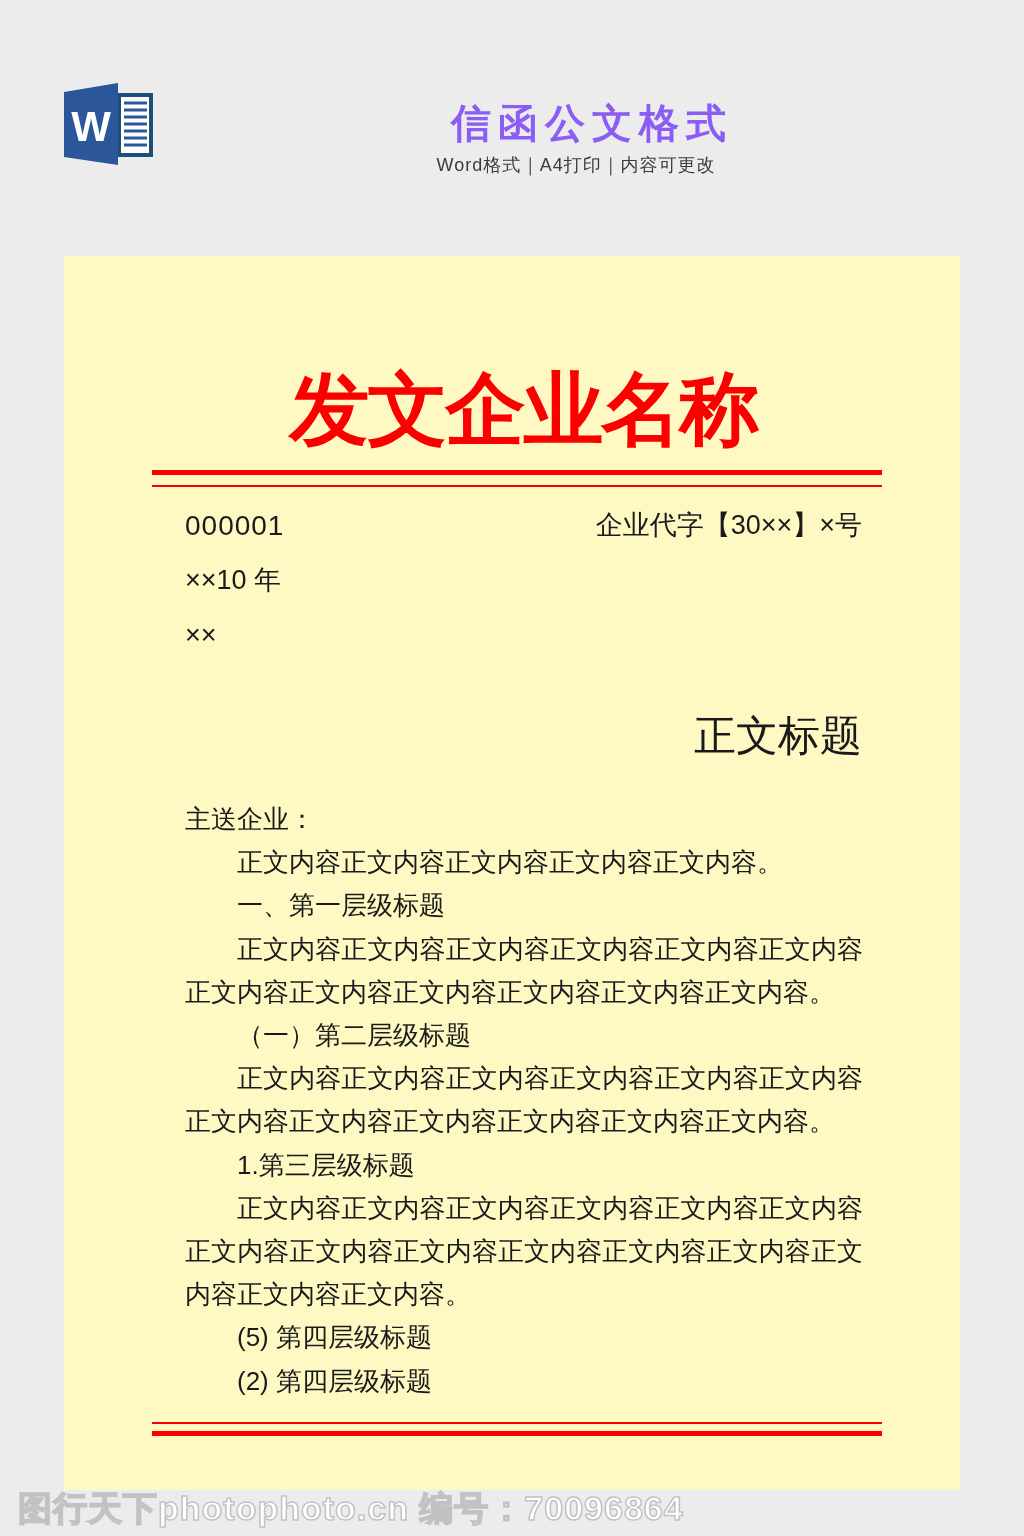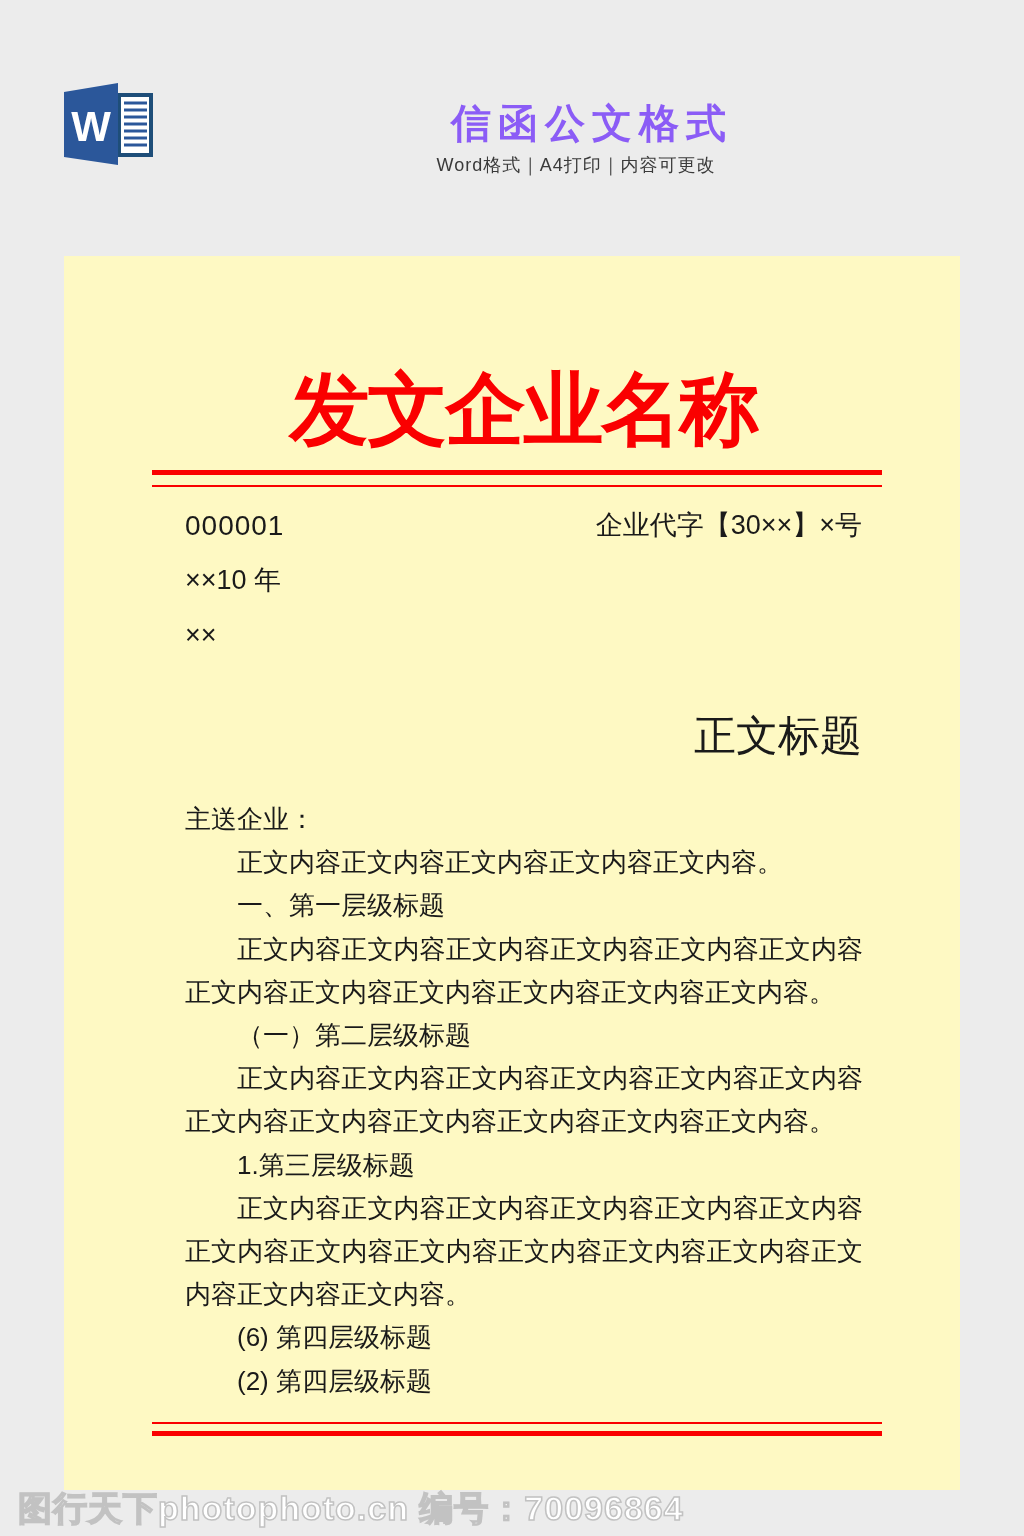--- a/index.html
+++ b/index.html
@@ -115,21 +115,21 @@
 
   <div class="bodytext">
     <p>主送企业：</p>
     <p class="indent">正文内容正文内容正文内容正文内容正文内容。</p>
     <p class="indent">一、第一层级标题</p>
     <p class="indent">正文内容正文内容正文内容正文内容正文内容正文内容正文内容正文内容正文内容正文内容正文内容正文内容。</p>
     <p class="indent">（一）第二层级标题</p>
     <p class="indent">正文内容正文内容正文内容正文内容正文内容正文内容正文内容正文内容正文内容正文内容正文内容正文内容。</p>
     <p class="indent">1.第三层级标题</p>
     <p class="indent">正文内容正文内容正文内容正文内容正文内容正文内容正文内容正文内容正文内容正文内容正文内容正文内容正文内容正文内容正文内容。</p>
-    <p class="indent">(6) 第四层级标题</p>
+    <p class="indent">(5) 第四层级标题</p>
     <p class="indent">(2) 第四层级标题</p>
   </div>
 
   <div class="rule rule-bot-thin" style="background:#fa0000"></div>
   <div class="rule rule-bot-thick" style="background:#fa0000"></div>
 </div>
 
 <div class="watermark">图行天下photophoto.cn 编号：70096864</div>
 
 </body></html>

